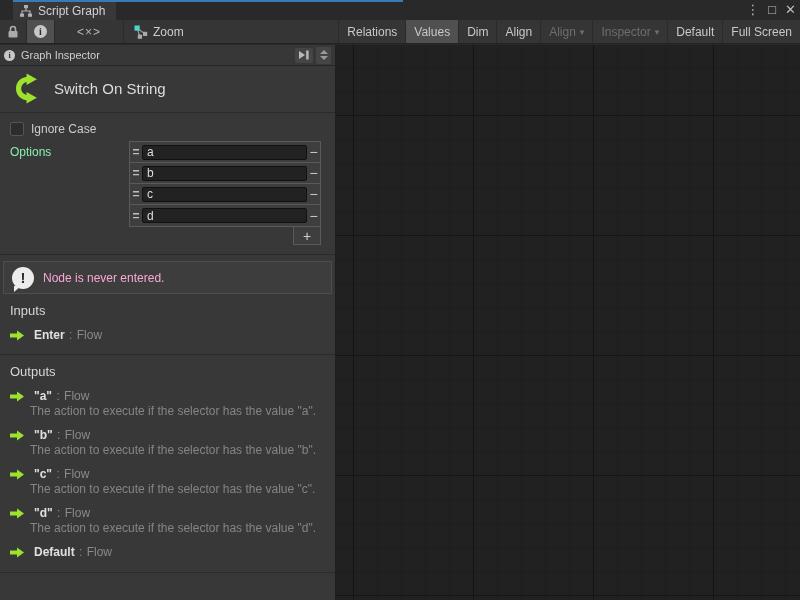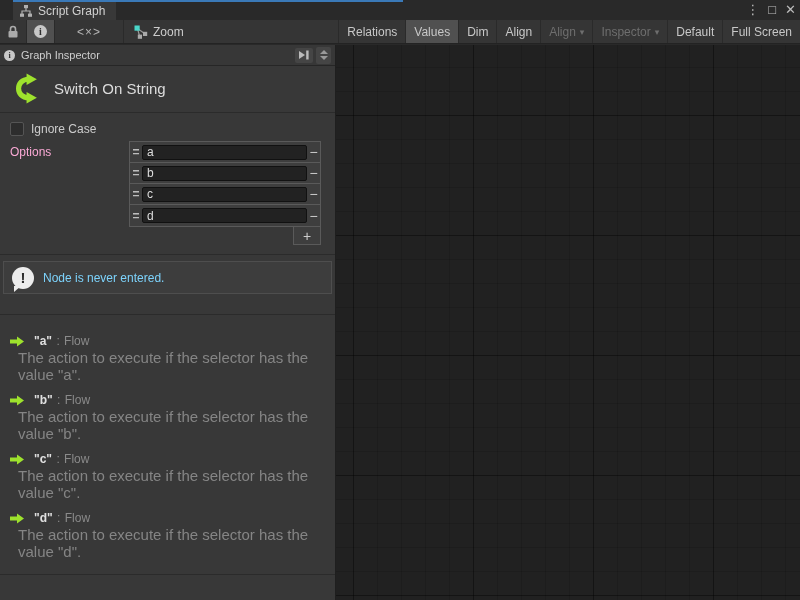--- a/index.html
+++ b/index.html
@@ -64,21 +64,21 @@
     border-top:4px solid #9a9a9a; }
 
   .title-block { display:flex; align-items:center; gap:13px; padding:8px 16px 10px 8px;
     border-bottom:1px solid #2b2b2b; height:47px; }
   .title-block .title-text { font-size:15px; color:#dcdcdc; }
 
   .checkbox { width:14px; height:14px; background:#2d2d2d; border:1px solid #555; border-radius:2px; }
   .ignore-row { display:flex; align-items:center; gap:7px; padding:9px 0 0 10px; color:#cccccc; }
 
   .options-block { display:flex; padding:5px 0 0 10px; }
-  .options-label { color:#f9a8d4; padding-top:4px; }
+  .options-label { color:#86efac; padding-top:4px; }
   .options-list-wrap { margin-left:auto; margin-right:14px; width:192px; }
   .opt-list { border:1px solid #5a5a5a; background:#3e3e3e; }
   .opt-row { display:flex; align-items:center; height:21px; border-bottom:1px solid #5a5a5a; }
   .opt-row:last-child { border-bottom:none; }
   .opt-handle { width:26px; text-align:center; color:#bdbdbd; font-weight:bold; letter-spacing:0;
     font-size:12px; line-height:10px; }
   .opt-input { flex:1; height:15px; background:#222; border:1px solid #111; border-radius:2px;
     color:#dddddd; font-size:12px; padding:0 4px; font-family:"Liberation Sans", sans-serif; outline:none; }
   .opt-remove { width:28px; text-align:center; color:#cccccc; font-size:14px; }
   .plus-row { display:flex; justify-content:flex-end; }
@@ -87,29 +87,29 @@
 
   .divider { border-top:1px solid #2b2b2b; margin-top:9px; }
 
   .warning-box { margin:6px 3px 0 3px; border:1px solid #4e4e4e; background:#3d3d3d;
     display:flex; align-items:center; gap:9px; padding:5px 8px; height:33px; }
   .bubble { position:relative; width:22px; height:22px; background:#ececec; border-radius:50%;
     display:flex; align-items:center; justify-content:center; color:#2d2d2d; font-weight:bold;
     font-size:15px; flex:0 0 auto; }
   .bubble::after { content:""; position:absolute; left:2px; bottom:-3px; width:0; height:0;
     border-left:7px solid #ececec; border-bottom:6px solid transparent; }
-  .warning-text { color:#7dd3fc; font-size:12px; }
+  .warning-text { color:#f9a8d4; font-size:12px; }
 
   .section { padding:9px 10px 2px 10px; }
   .section-h { font-size:13px; color:#d6d6d6; margin-bottom:4px; }
   .port-row { display:flex; align-items:center; gap:9px; margin:10px 0 1px 0; }
   .port-name { color:#e0e0e0; font-weight:bold; }
   .port-type { color:#8a8a8a; }
   .port-sep { color:#8a8a8a; margin:0 1px; }
-  .port-desc { margin:1px 0 2px 8px; font-size:15px; color:#858585; }
+  .port-desc { margin:1px 0 2px 20px; font-size:12px; color:#858585; }
   .dot { width:9px; height:9px; border-radius:50%; background:#e2985c; flex:0 0 auto; margin:0 2px; }
 
   .bottom-divider { border-top:1px solid #2b2b2b; margin-top:10px; }
 
   
   .node-wrap { position:absolute; left:136px; top:169px; width:143px; }
   .node { width:143px; border:1px solid #3f9fd9; background:#3a3a3a; }
   .node-header { padding:7px 8px 5px 8px; }
   .nh-top { display:flex; align-items:center; gap:9px; }
   .nh-titles .nh-title { font-size:13px; color:#e8e8e8; }
@@ -367,25 +367,35 @@
       </div>
 
       <div class="divider"></div>
 
       <div class="warning-box">
         <span class="bubble">!</span>
         <span class="warning-text">Node is never entered.</span>
       </div>
 
       <div class="section">
+        <div class="section-h">Inputs</div>
+        <div class="port-row">
+          <svg width="15" height="11" viewBox="0 0 15 11">
+            <path d="M0 3.5 h7 V0.5 l7 5 -7 5 V7.5 H0 z" fill="#9ee22d"></path>
+          </svg>
+          <span><span class="port-name">Enter</span>
+          <span class="port-sep">:</span>
+          <span class="port-type">Flow</span></span>
+        </div>
       </div>
 
       <div class="divider"></div>
 
       <div class="section">
+        <div class="section-h">Outputs</div>
 
         <div class="port-row">
           <svg width="15" height="11" viewBox="0 0 15 11">
             <path d="M0 3.5 h7 V0.5 l7 5 -7 5 V7.5 H0 z" fill="#9ee22d"></path>
           </svg>
           <span><span class="port-name">"a"</span>
           <span class="port-sep">:</span>
           <span class="port-type">Flow</span></span>
         </div>
         <div class="port-desc">The action to execute if the selector has the value "a".</div>
@@ -413,18 +423,26 @@
         <div class="port-row">
           <svg width="15" height="11" viewBox="0 0 15 11">
             <path d="M0 3.5 h7 V0.5 l7 5 -7 5 V7.5 H0 z" fill="#9ee22d"></path>
           </svg>
           <span><span class="port-name">"d"</span>
           <span class="port-sep">:</span>
           <span class="port-type">Flow</span></span>
         </div>
         <div class="port-desc">The action to execute if the selector has the value "d".</div>
 
+        <div class="port-row">
+          <svg width="15" height="11" viewBox="0 0 15 11">
+            <path d="M0 3.5 h7 V0.5 l7 5 -7 5 V7.5 H0 z" fill="#9ee22d"></path>
+          </svg>
+          <span><span class="port-name">Default</span>
+          <span class="port-sep">:</span>
+          <span class="port-type">Flow</span></span>
+        </div>
       </div>
 
       <div class="bottom-divider"></div>
     </div>
   </div>
 </div>
 
 </body></html>

